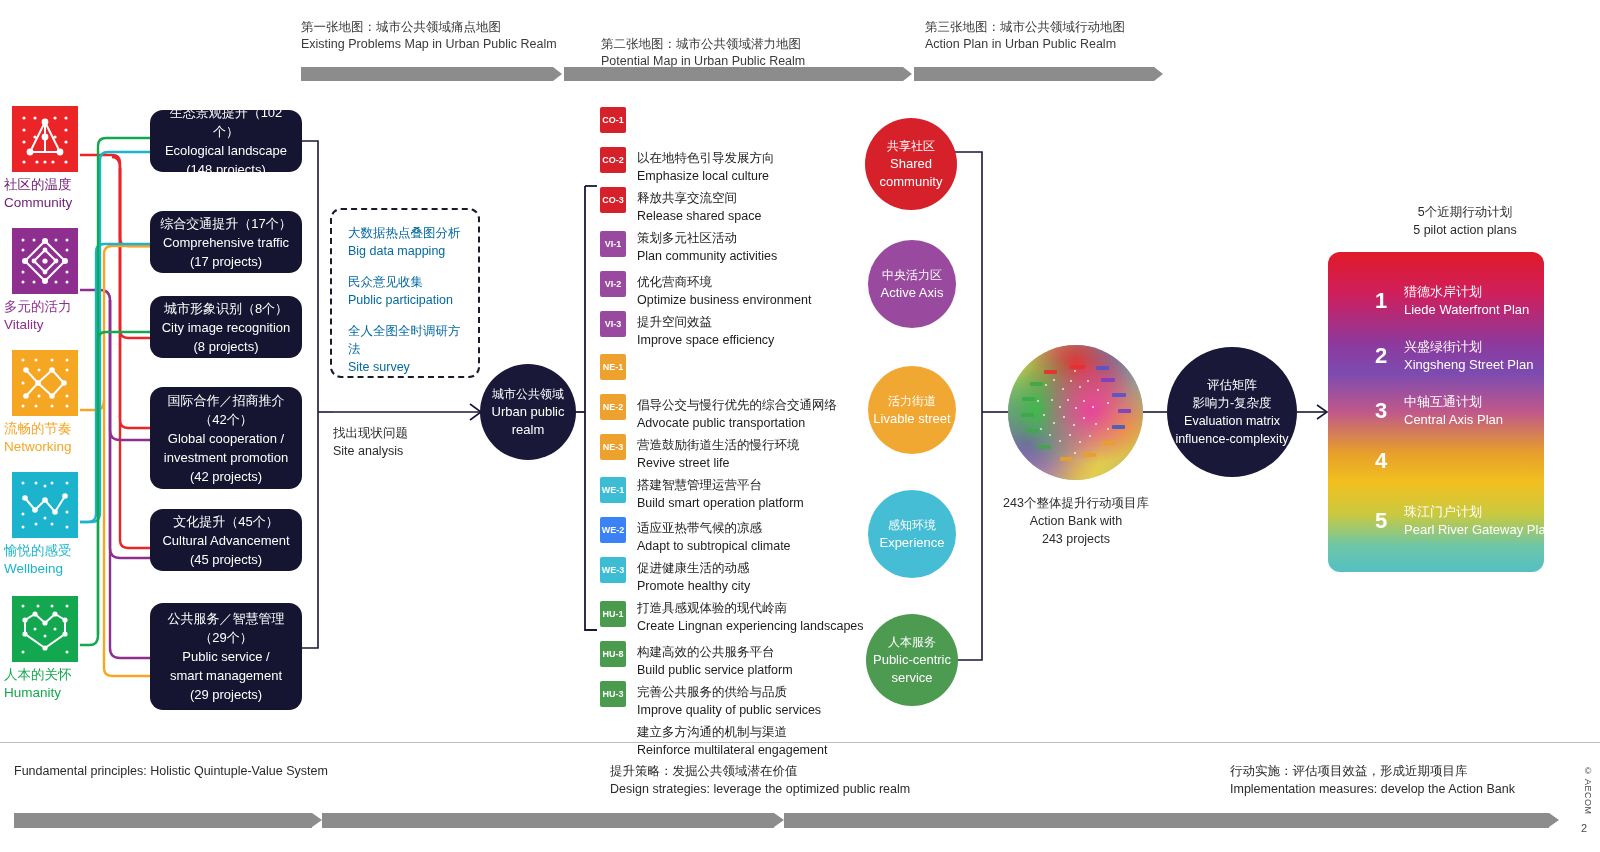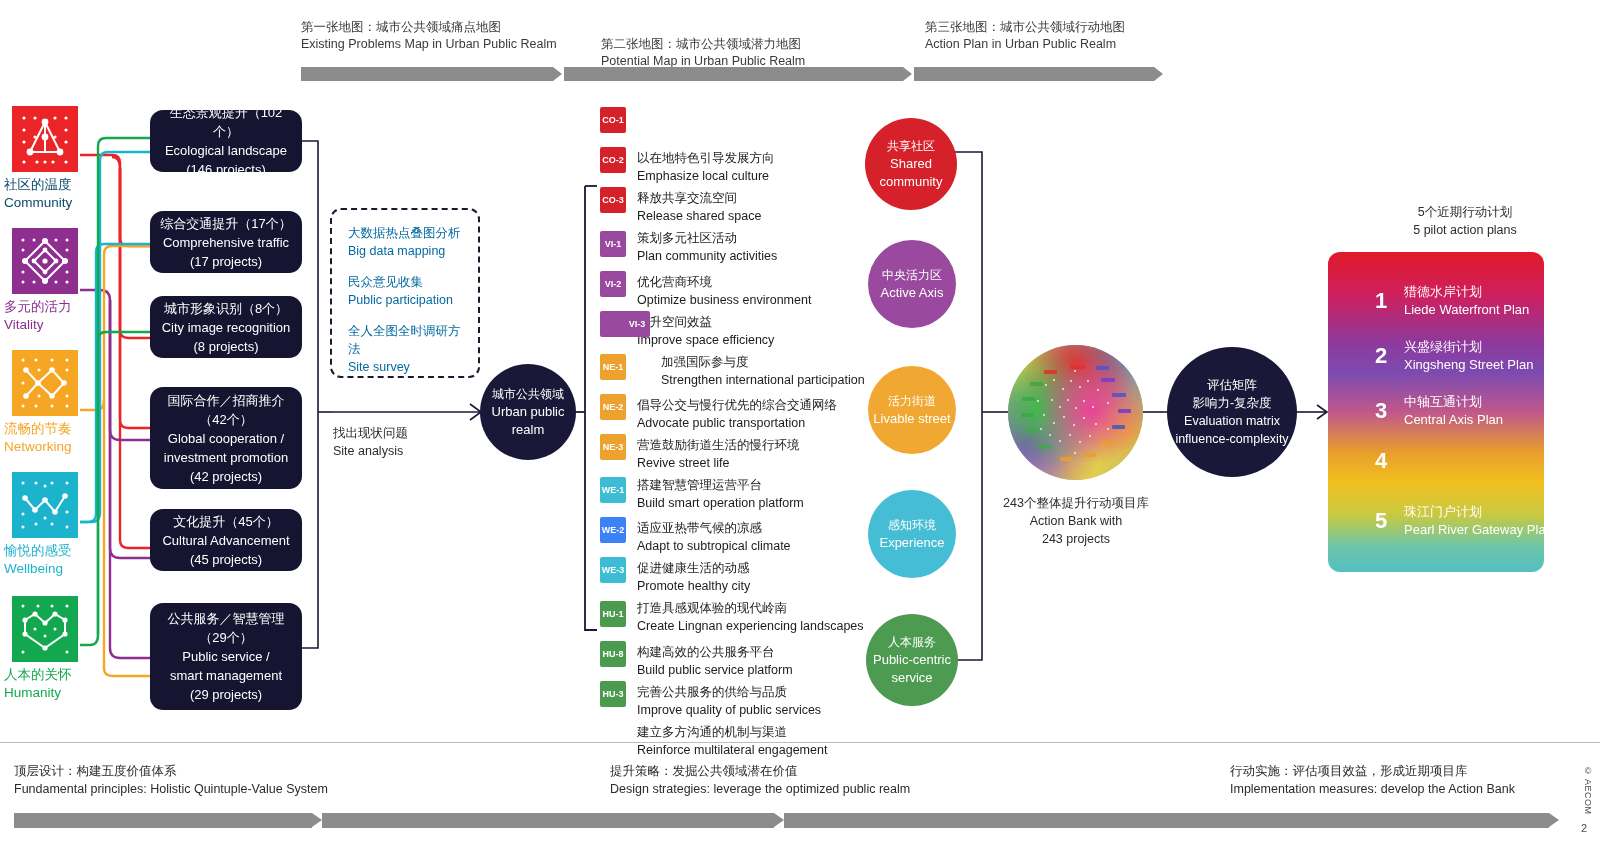--- a/index.html
+++ b/index.html
@@ -146,21 +146,21 @@
     <circle cx="23" cy="31" r="1.6"></circle>
         <circle cx="43" cy="31" r="1.6"></circle>
     <circle cx="12" cy="56" r="1.6"></circle>
         <circle cx="25" cy="56" r="1.6"></circle>
         <circle cx="41" cy="56" r="1.6"></circle>
         <circle cx="54" cy="56" r="1.6"></circle>
         <circle cx="33" cy="56" r="1.6"></circle>
       </g>
   </svg>
 </div>
-<div class="vlabel" style="left:4px;top:176px;color:#0c4a6e;">
+<div class="vlabel" style="left:4px;top:176px;color:#701a75;">
   <span class="cn">社区的温度</span>
   <span class="en">Community</span>
 </div>
 
 <div class="vicon" style="left:12px;top:228px;">
   <svg width="66" height="66" viewBox="0 0 66 66">
       <rect width="66" height="66" fill="#8e2f8f"></rect>
     <g stroke="#fff" stroke-width="2" fill="none">
         <path d="M33 13 L53 33 L33 53 L13 33 Z"></path>
         <path d="M33 22 L44 33 L33 44 L22 33 Z"></path>
@@ -290,21 +290,21 @@
 </div>
 <div class="vlabel" style="left:4px;top:666px;color:#13a84f;">
   <span class="cn">人本的关怀</span>
   <span class="en">Humanity</span>
 </div>
 
 <div class="dbox" style="left:150px;top:110px;width:152px;height:62px;">
   <div>
     <span class="cn">生态景观提升（102个）</span>
     <span class="en">Ecological landscape</span>
-    <span class="en">(146 projects)</span>
+    <span class="en">(148 projects)</span>
   </div>
 </div>
 <div class="dbox" style="left:150px;top:211px;width:152px;height:62px;">
   <div>
     <span class="cn">综合交通提升（17个）</span>
     <span class="en">Comprehensive traffic</span>
     <span class="en">(17 projects)</span>
   </div>
 </div>
 <div class="dbox" style="left:150px;top:296px;width:152px;height:62px;">
@@ -412,25 +412,21 @@
     </span>
 </div>
 <div class="srow" style="left:600px;top:269px;">
   <span class="sbadge" style="background:#9a4a9e;">VI-2</span>
   <span class="stext">
       <span class="cn">提升空间效益</span>
       <span class="en">Improve space efficiency</span>
     </span>
 </div>
 <div class="srow" style="left:600px;top:309px;">
-  <span class="sbadge" style="background:#9a4a9e;padding-left:24px;">VI-3</span>
-  <span class="stext">
-      <span class="cn">加强国际参与度</span>
-      <span class="en">Strengthen international participation</span>
-    </span>
+  <span class="sbadge" style="background:#9a4a9e;">VI-3</span>
 </div>
 <div class="srow" style="left:600px;top:352px;">
   <span class="sbadge" style="background:#eda12f;">NE-1</span>
   <span class="stext">
       <span class="cn">倡导公交与慢行优先的综合交通网络</span>
       <span class="en">Advocate public transportation</span>
     </span>
 </div>
 <div class="srow" style="left:600px;top:392px;">
   <span class="sbadge" style="background:#eda12f;">NE-2</span>
@@ -660,21 +656,20 @@
   <span class="pnum">5</span>
   <span class="ptext">
       <span style="display:block;">珠江门户计划</span>
       <span style="display:block;">Pearl River Gateway Plan</span>
     </span>
 </div>
 
 <div style="position:absolute;left:0;top:742px;width:1600px;height:1px;background:#bdbdbd;"></div>
 
 <div class="foot" style="left:14px;top:762px;text-align:left;">
-  <div>顶层设计：构建五度价值体系</div>
   <div>Fundamental principles: Holistic Quintuple-Value System</div>
 </div>
 <div class="foot" style="left:610px;top:762px;text-align:left;">
   <div>提升策略：发掘公共领域潜在价值</div>
   <div>Design strategies: leverage the optimized public realm</div>
 </div>
 <div class="foot" style="left:1230px;top:762px;text-align:left;">
   <div>行动实施：评估项目效益，形成近期项目库</div>
   <div>Implementation measures: develop the Action Bank</div>
 </div>

